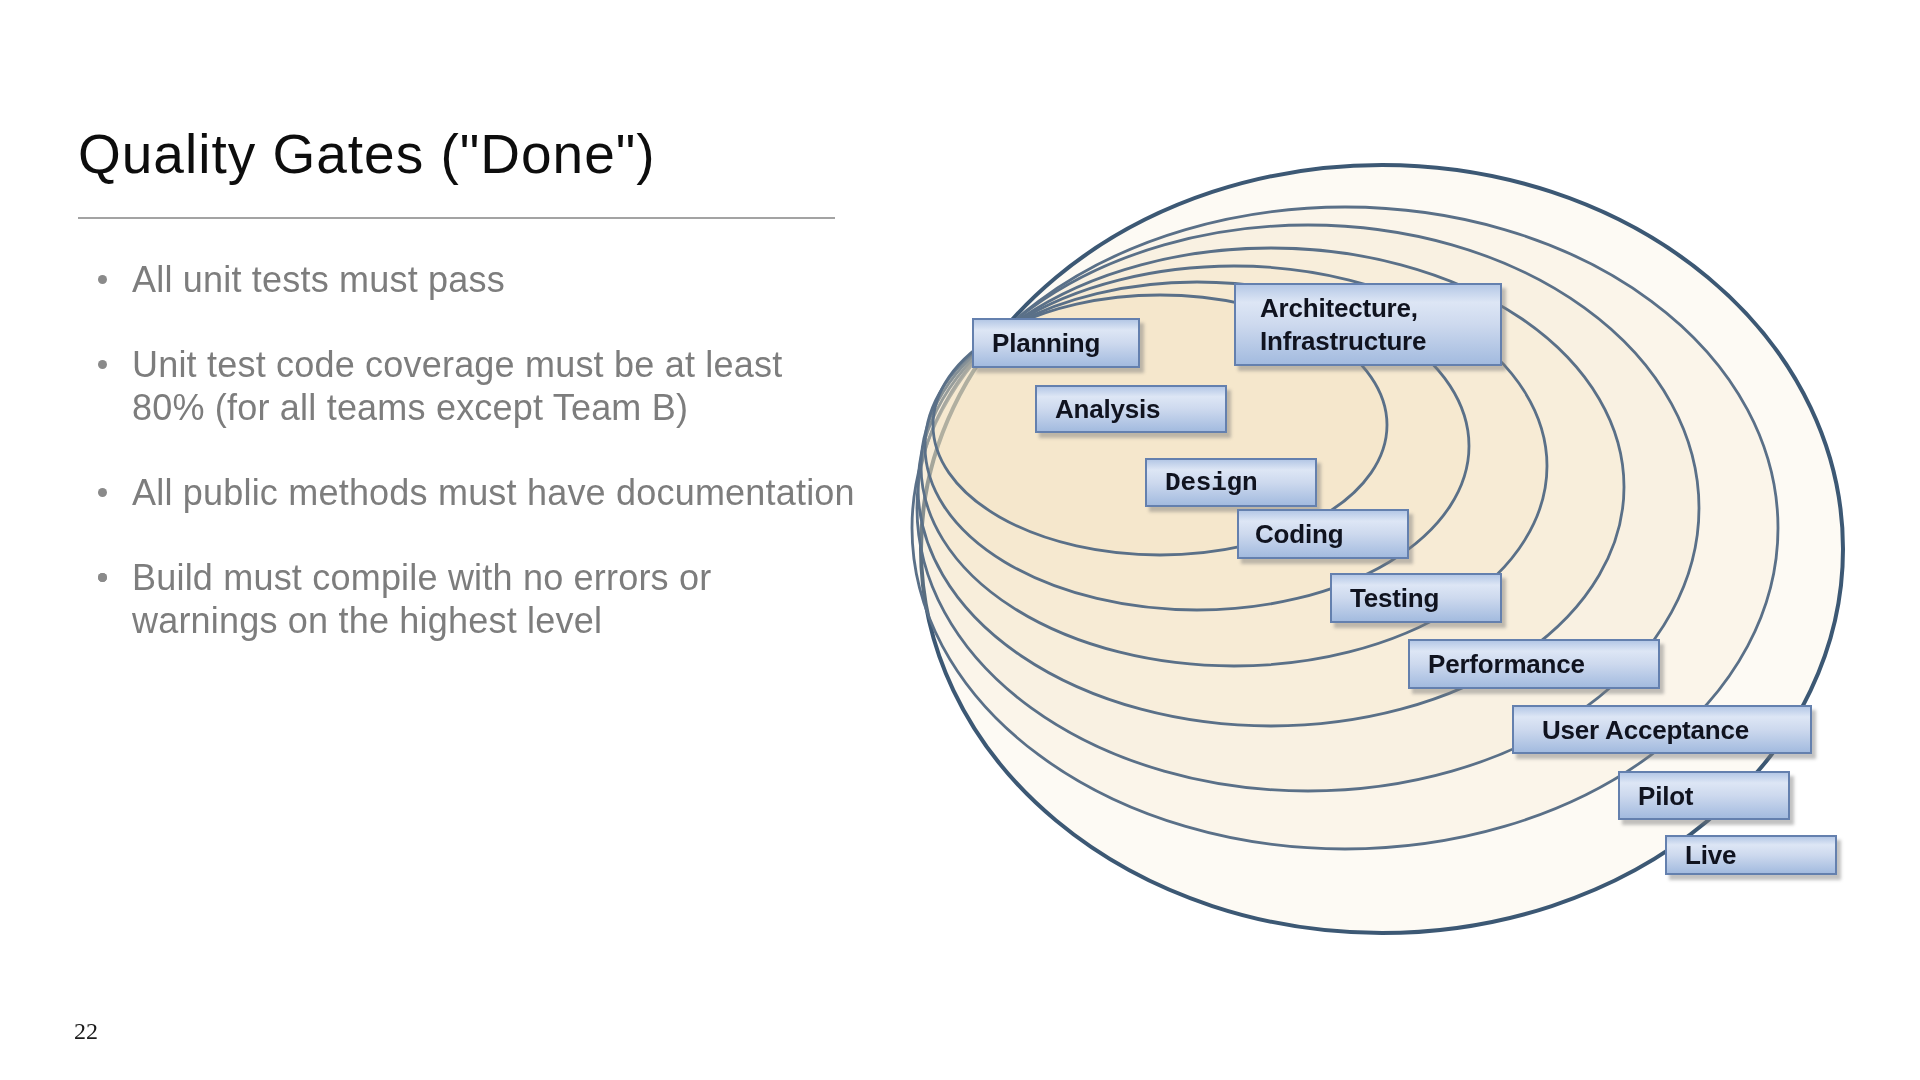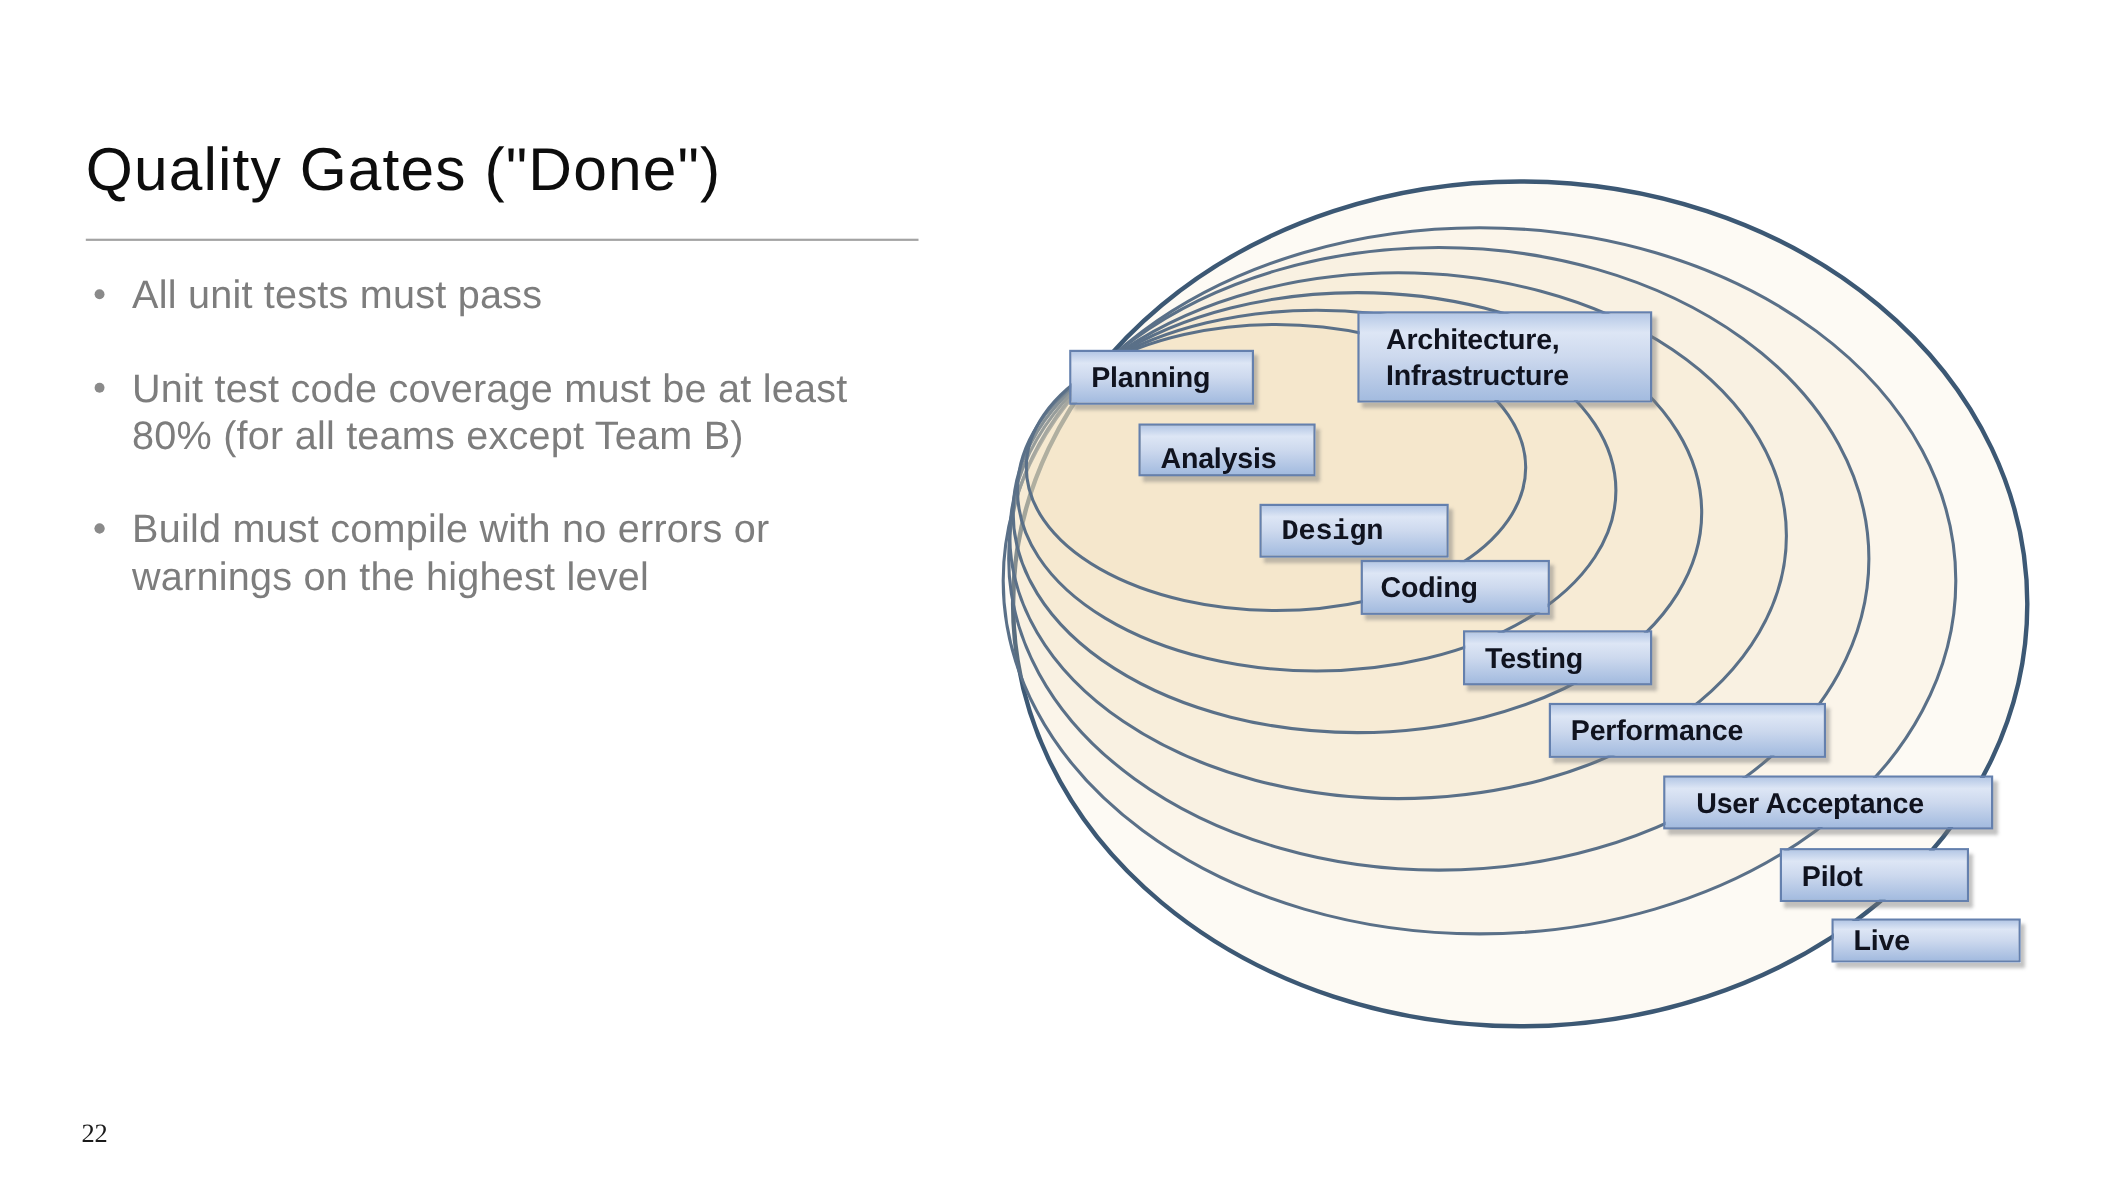--- a/index.html
+++ b/index.html
@@ -17,21 +17,21 @@
     position:absolute;left:78px;top:126px;
     font-size:55px;line-height:56px;letter-spacing:1px;
     color:#0d0d0d;font-weight:400;white-space:nowrap;
   }
   .title-divider{
     position:absolute;left:78px;top:217px;
     width:757px;height:2px;background:#a3a3a3;
   }
   .bullets{
     position:absolute;left:86px;top:246px;width:810px;
-    list-style:none;margin:0;padding:0;
+    list-style:none;margin:12px;padding:0;
   }
   .bullet{
     position:relative;
     padding-left:34px;
     font-size:36px;line-height:43px;letter-spacing:0.2px;
     color:#7d7d7d;
     margin-bottom:42px;
     white-space:pre-line;
   }
   .bullet .dot{
@@ -68,20 +68,21 @@
 
 <div class="slide">
 
   <div class="title">Quality Gates ("Done")</div>
   <div class="title-divider"></div>
 
   <ul class="bullets" id="bullet-list">
       <li class="bullet"><span class="dot"></span><span>All unit tests must pass</span></li>
       <li class="bullet"><span class="dot"></span><span>Unit test code coverage must be at least
 80% (for all teams except Team B)</span></li>
+      <li class="bullet"><span class="dot"></span><span>All public methods must have documentation</span></li>
       <li class="bullet"><span class="dot"></span></li>
       <li class="bullet"><span class="dot"></span><span>Build must compile with no errors or
 warnings on the highest level</span></li>
     </ul>
 
   <svg class="diagram-svg" id="diagram-svg" width="1920" height="1080" viewBox="0 0 1920 1080">
       <ellipse cx="1382" cy="549" rx="461" ry="384" fill="rgba(244,221,186,0.16)" stroke="#3c5874" stroke-width="4"></ellipse>
       <ellipse cx="1345" cy="528" rx="433" ry="321" fill="rgba(244,221,186,0.16)" stroke="#5a7088" stroke-width="2.8"></ellipse>
       <ellipse cx="1308" cy="508" rx="391" ry="283" fill="rgba(244,221,186,0.16)" stroke="#5a7088" stroke-width="2.8"></ellipse>
       <ellipse cx="1271" cy="487" rx="353" ry="239" fill="rgba(244,221,186,0.16)" stroke="#5a7088" stroke-width="2.8"></ellipse>
@@ -91,21 +92,21 @@
     </svg>
 
   <div id="stage-layer">
       <div class="stage" style="left: 972px; top: 318px; width: 168px; height: 50px;">
         <span class="lbl">Planning</span>
       </div>
       <div class="stage two-line" style="left: 1234px; top: 283px; width: 268px; height: 83px;">
         <span class="lbl">Architecture,
 Infrastructure</span>
       </div>
-      <div class="stage" style="left: 1035px; top: 385px; width: 161px; height: 48px; align-items: flex-end;">
+      <div class="stage" style="left: 1035px; top: 385px; width: 192px; height: 48px;">
         <span class="lbl">Analysis</span>
       </div>
       <div class="stage" style="left: 1145px; top: 458px; width: 172px; height: 49px; font-family: Liberation Mono, monospace;">
         <span class="lbl">Design</span>
       </div>
       <div class="stage" style="left: 1237px; top: 509px; width: 172px; height: 50px; padding-left: 16px;">
         <span class="lbl">Coding</span>
       </div>
       <div class="stage" style="left: 1330px; top: 573px; width: 172px; height: 50px;">
         <span class="lbl">Testing</span>

